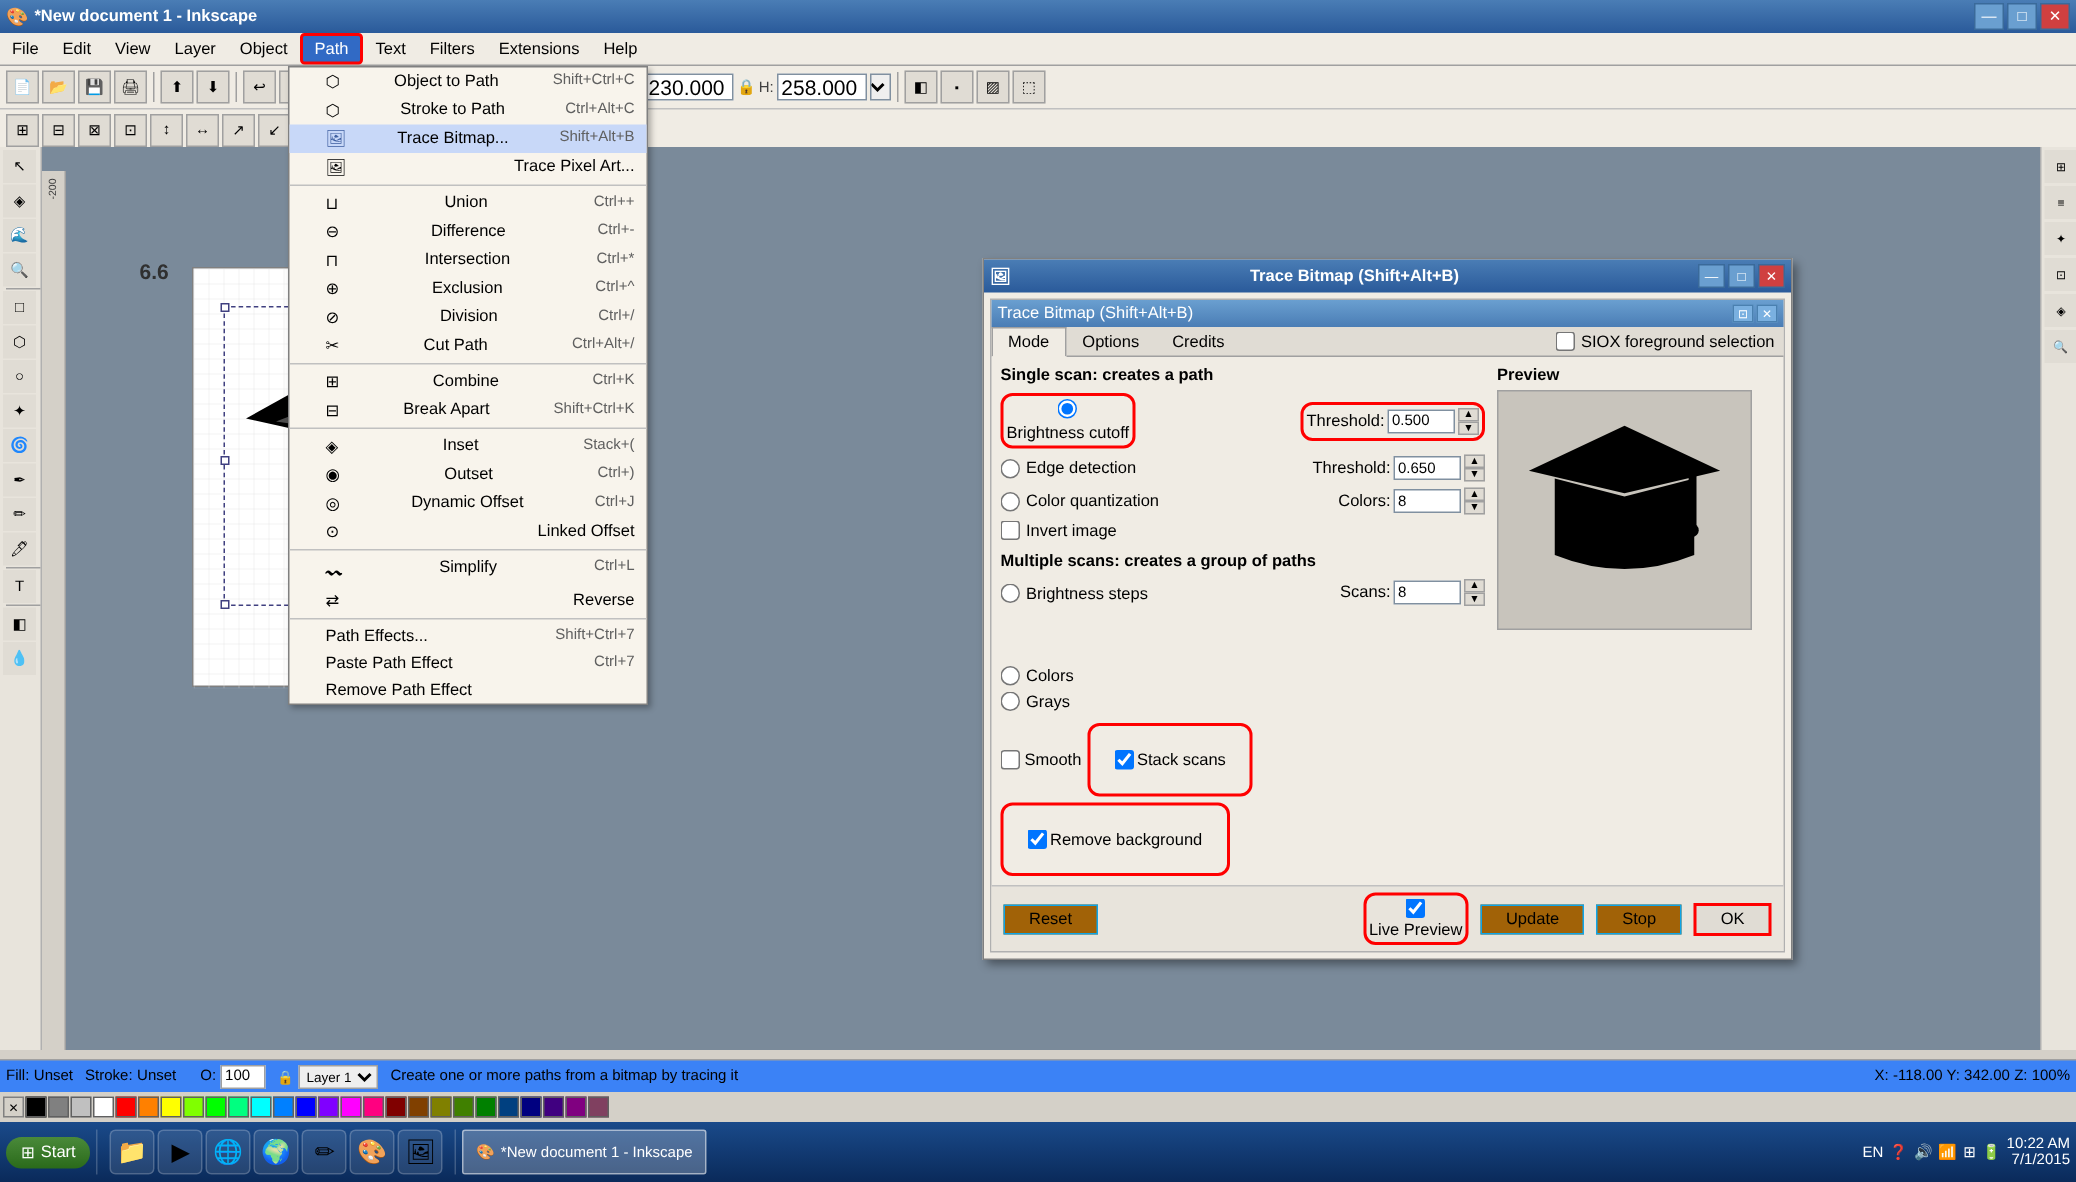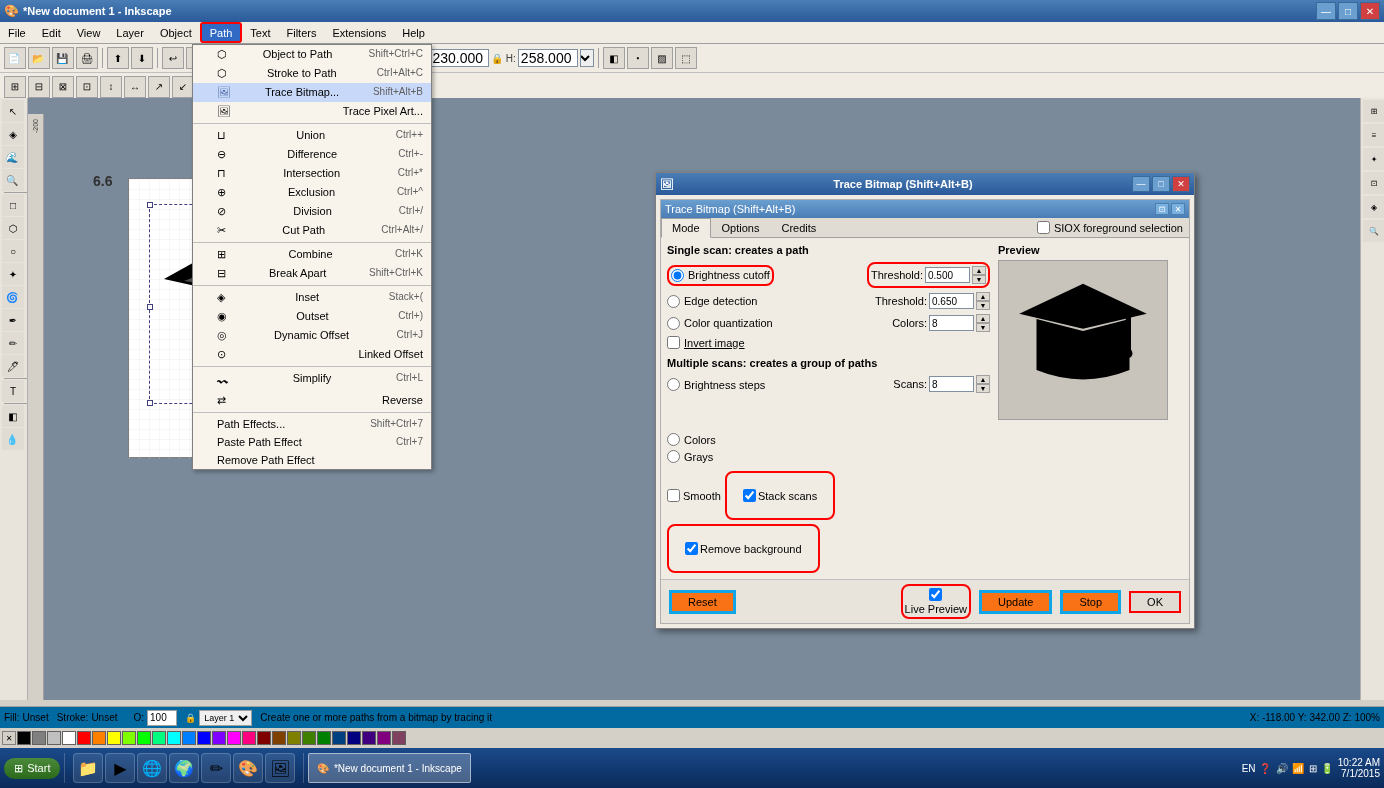--- a/index.html
+++ b/index.html
@@ -41,33 +41,33 @@
     .dialog-btn.close { background: #d04040; }
 
     
     .dialog-inner { background: #f0ece4; border: 1px solid #b0b0b0; margin: 4px; }
     .dialog-inner-title { background: linear-gradient(to bottom, #6a9fd0, #4a7db5); color: white; height: 18px; display: flex; align-items: center; justify-content: space-between; padding: 0 4px; font-size: 11px; }
     .dialog-inner-controls { display: flex; gap: 2px; }
     .dialog-inner-btn { width: 14px; height: 12px; background: #7ab0e0; border: 1px solid #4a80b0; color: white; font-size: 8px; cursor: pointer; display: flex; align-items: center; justify-content: center; }
     .tab { padding: 3px 10px; cursor: pointer; border: 1px solid transparent; border-bottom: none; font-size: 11px; }
     .tab.active { background: #f0ece4; border: 1px solid #a0a0a0; border-bottom: 1px solid #f0ece4; margin-bottom: -1px; }
     .spinner-btn { width: 14px; height: 9px; background: #e0dcd4; border: 1px solid #a0a0a0; display: flex; align-items: center; justify-content: center; cursor: pointer; font-size: 7px; }
-    .dialog-footer-btn { padding: 3px 16px; border: 3px solid #0ea5e9; background: #f97316; cursor: pointer; font-size: 11px; }
+    .dialog-footer-btn { padding: 3px 16px; border: 1px solid #0ea5e9; background: #a16207; cursor: pointer; font-size: 11px; }
 
     
     .taskbar { height: 40px; background: linear-gradient(to bottom, #1a4a8a, #0a2a5a); display: flex; align-items: center; padding: 0 4px; gap: 4px; }
     .start-btn { background: linear-gradient(to bottom, #4a8a3a, #2a6a1a); color: white; border-radius: 12px; padding: 4px 10px; font-size: 11px; cursor: pointer; display: flex; align-items: center; gap: 4px; }
     .taskbar-app { background: rgba(255,255,255,0.15); border: 1px solid rgba(255,255,255,0.3); color: white; padding: 2px 8px; font-size: 10px; cursor: pointer; border-radius: 2px; height: 30px; display: flex; align-items: center; gap: 4px; }
     .taskbar-right { margin-left: auto; display: flex; align-items: center; gap: 4px; color: white; font-size: 10px; }
 
     
     .spin-btns { display: flex; flex-direction: column; }
 
     
-    .highlighted-radio-group { position: relative; padding: 2px; border: 2px solid red; border-radius: 8px; display: inline-flex; align-items: center; gap: 4px; }
+    .highlighted-radio-group { position: relative; padding: 2px; border: 2px solid red; border-radius: 8px; display: inline-flex; align-items: center; gap: 4px; flex-direction: column; }
     .highlighted-threshold { position: relative; padding: 2px; border: 2px solid red; border-radius: 8px; display: inline-flex; align-items: center; gap: 2px; }
     .highlighted-checkbox { position: relative; padding: 16px; border: 2px solid red; border-radius: 8px; display: inline-flex; align-items: center; gap: 2px; }
     .highlighted-live { position: relative; padding: 2px; border: 2px solid red; border-radius: 8px; display: inline-flex; align-items: center; gap: 2px; flex-direction: column; }
     .highlighted-ok { border: 2px solid red !important; }
 
     .path-menu-highlight { border: 2px solid red; border-radius: 3px; background: #316ac5; color: white; }
   </style>
 </head>
 <body>
 
@@ -406,21 +406,21 @@
           <div style="display:flex; align-items:center; gap:2px;">
             <span>Colors:</span>
             <input type="text" value="8" style="width: 45px; height: 16px; border: 1px solid rgb(128, 144, 160); font-size: 10px; padding: 0px 2px;">
             <div class="spin-btns">
               <button class="spinner-btn">▲</button>
               <button class="spinner-btn">▼</button>
             </div>
           </div>
         </div>
 
-        <div style="display:flex; align-items:center; gap:4px; margin-bottom:8px;text-decoration:underline;">
+        <div style="display:flex; align-items:center; gap:4px; margin-bottom:8px;">
           <input type="checkbox" style="">
           <span>Invert image</span>
         </div>
 
         <div style="font-weight:bold; font-size:11px; margin-bottom:6px;">Multiple scans: creates a group of paths</div>
 
         <div style="display:flex; align-items:center; margin-bottom:4px; justify-content:space-between;">
           <div style="display:flex; align-items:flex-end; gap:4px;">
             <input type="radio" name="multi-scan-type" style="">
             <span>Brightness steps</span>
@@ -485,21 +485,21 @@
         <button class="dialog-footer-btn">Update</button>
         <button class="dialog-footer-btn">Stop</button>
         <button class="dialog-footer-btn highlighted-ok" style="border:2px solid red; background:#e0dcd4;">OK</button>
       </div>
     </div>
   </div>
 </div>
 
 <div style="position:absolute; bottom:40px; left:0; right:0;">
 
-  <div style="height:22px; background:#0369a1; border-top:1px solid #a0a0a0; display:flex; align-items:center; padding:0 4px; gap:8px; font-size:10px;">
+  <div style="height:22px; background:#3b82f6; border-top:1px solid #a0a0a0; display:flex; align-items:center; padding:0 4px; gap:8px; font-size:10px;">
     <div style="display:flex; align-items:center; gap:3px;">
       <span>Fill:</span>
       <span style="font-size:10px;">Unset</span>
     </div>
     <div style="display:flex; align-items:center; gap:3px;">
       <span>Stroke:</span>
       <span style="font-size:10px;">Unset</span>
     </div>
     <div style="margin-left:8px; display:flex; align-items:center; gap:3px;">
       <span>O:</span>

